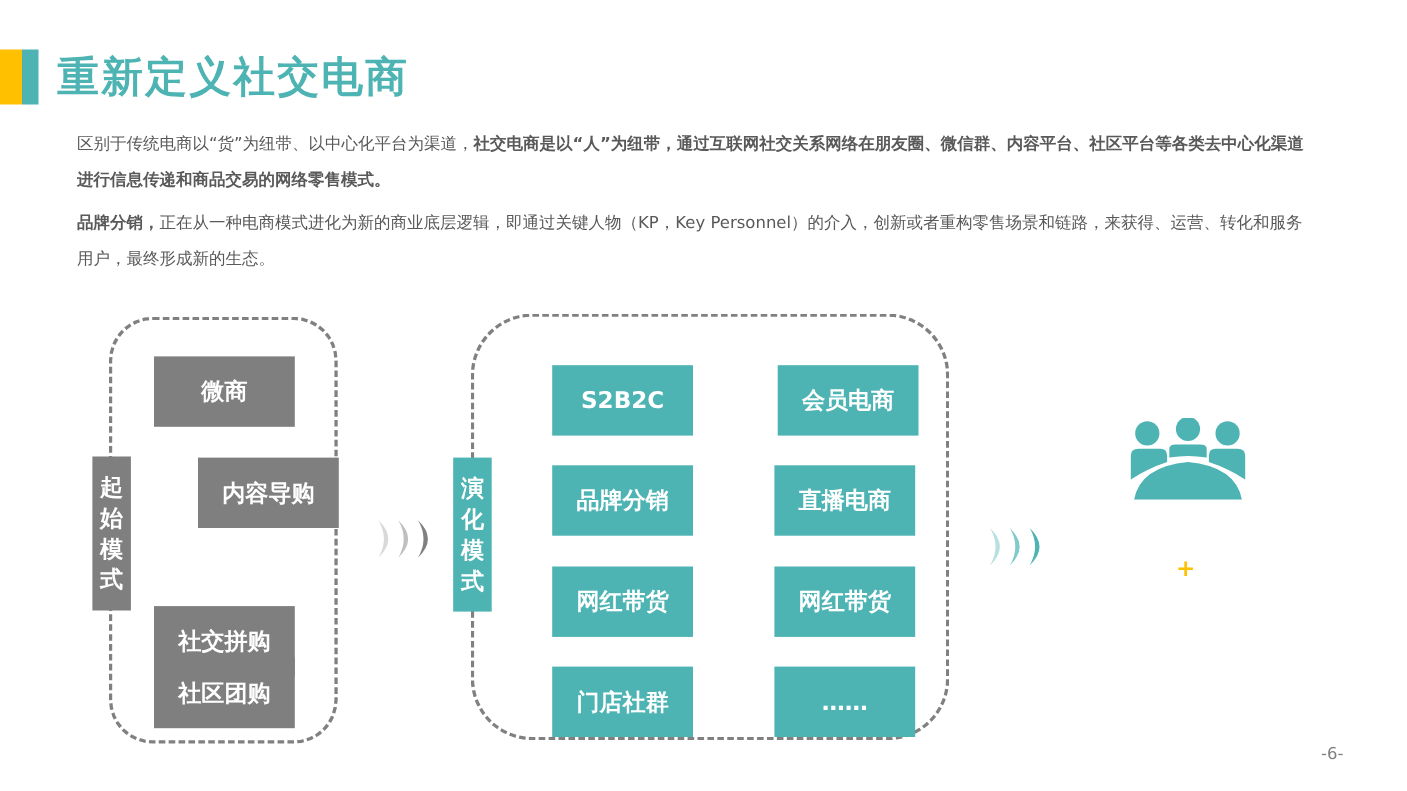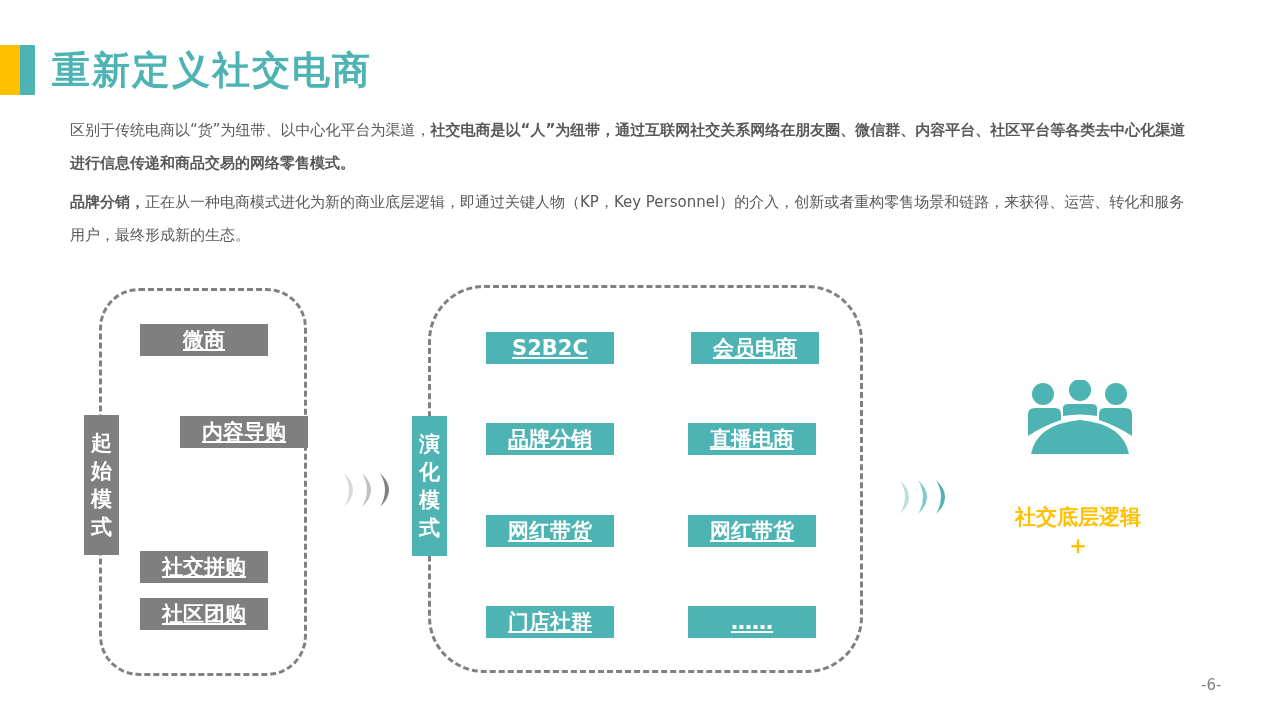--- a/index.html
+++ b/index.html
@@ -16,23 +16,23 @@
   .p2 { top: 186px; }
 
   .dash-box { position: absolute; border: 3px dashed #808080; }
   .box-left { left: 99px; top: 288px; width: 208px; height: 388px; border-radius: 40px; }
   .box-mid  { left: 428px; top: 285px; width: 435px; height: 388px; border-radius: 56px; }
 
   .vlabel { position: absolute; width: 35px; height: 140px; display: flex; flex-direction: column; align-items: center; justify-content: center; color: #ffffff; font-weight: bold; font-size: 21px; line-height: 28px; }
   .vlabel-left { left: 84px; top: 415px; background: #7F7F7F; }
   .vlabel-mid  { left: 412px; top: 416px; background: #4DB3B3; }
 
-  .chip { position: absolute; display: flex; align-items: center; justify-content: center; color: #ffffff; font-weight: bold; font-size: 21px; height: 32px; text-decoration: underline; }
+  .chip { position: absolute; display: flex; align-items: center; justify-content: center; color: #ffffff; font-weight: bold; font-size: 21px; height: 64px; }
   .chip-gray { background: #7F7F7F; width: 128px; left: 140px; }
-  .chip-teal { background: #4DB3B3; width: 128px; }
+  .chip-teal { background: #4DB3B3; width: 128px; margin-left: 16px; }
 
   .arrows { position: absolute; display: flex; align-items: center; }
   .arrows svg { display: block; }
 
   .result { position: absolute; left: 1000px; top: 503px; width: 156px; text-align: center; color: #FFC000; font-weight: bold; font-size: 21px; line-height: 29px; }
   .people-icon { position: absolute; left: 1025px; top: 380px; width: 110px; height: 75px; }
 
   .page-num { position: absolute; left: 1201px; top: 676px; font-size: 15px; color: #7F7F7F; }
 </style>
 </head>
@@ -98,17 +98,16 @@
     <circle cx="18" cy="14" r="11" fill="#4DB3B3"></circle>
     <circle cx="55" cy="10" r="11" fill="#4DB3B3"></circle>
     <circle cx="91" cy="14" r="11" fill="#4DB3B3"></circle>
     <path d="M3 34 Q3 28 10 28 L30 28 Q36 28 36 34 L36 40 Q18 46 3 56 Z" fill="#4DB3B3"></path>
     <path d="M38 28 Q38 24 44 24 L66 24 Q72 24 72 28 L72 36 Q55 33 38 36 Z" fill="#4DB3B3"></path>
     <path d="M74 34 Q74 28 80 28 L100 28 Q107 28 107 34 L107 56 Q92 46 74 40 Z" fill="#4DB3B3"></path>
     <path d="M6 74 Q12 44 55 40 Q98 44 104 74 Z" fill="#4DB3B3"></path>
   </svg>
 </div>
 <div class="result">
-  <div>社交底层逻辑</div>
   <div>+</div>
 </div>
 
 <div class="page-num">-6-</div>
 
 </body></html>

